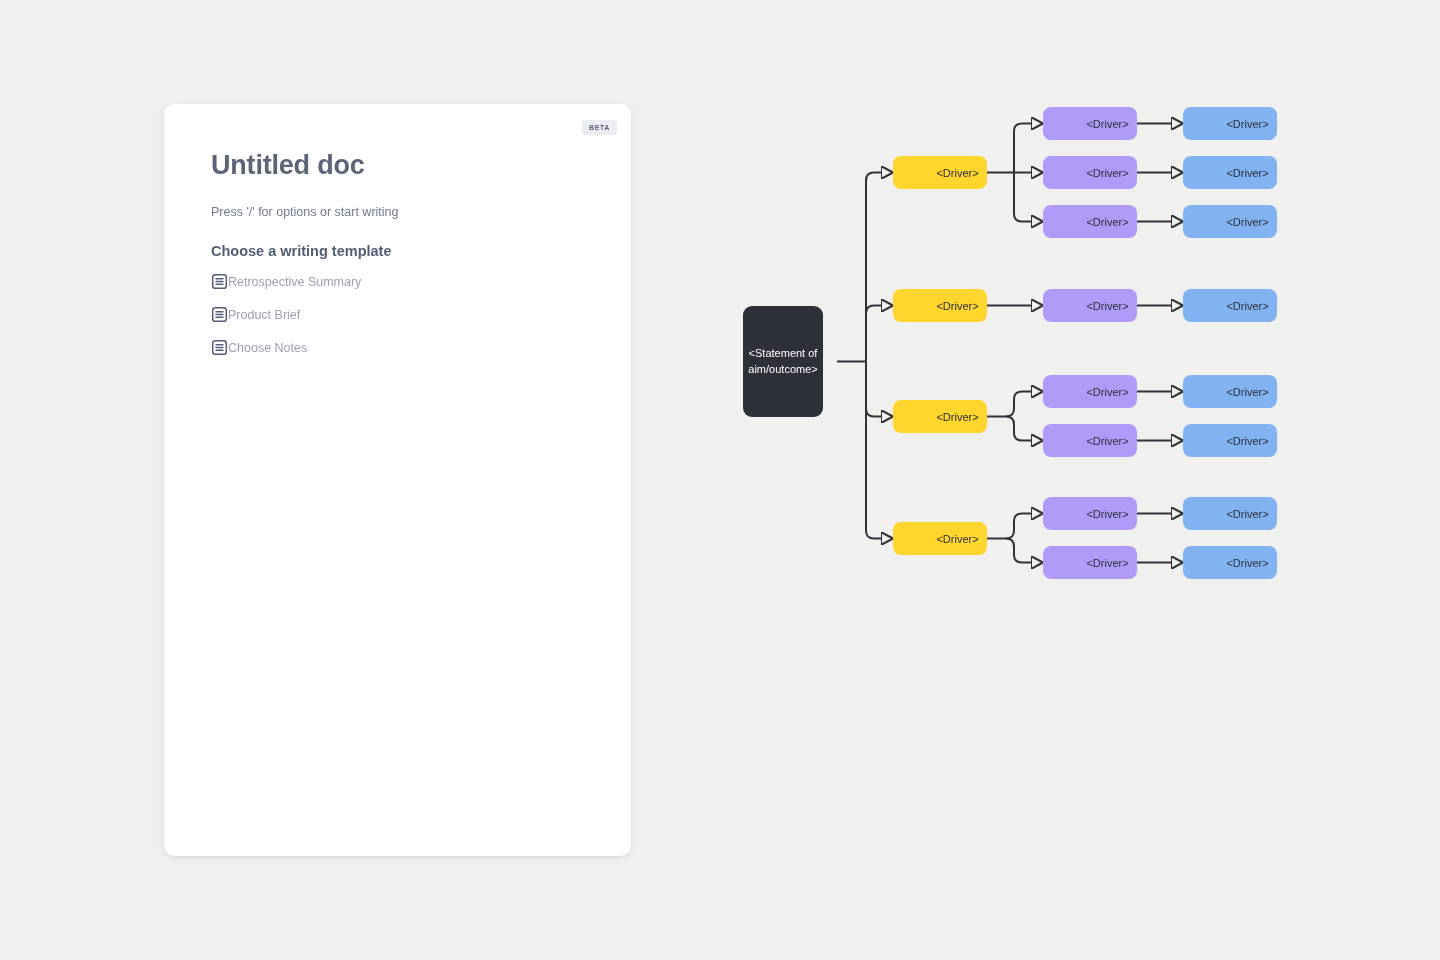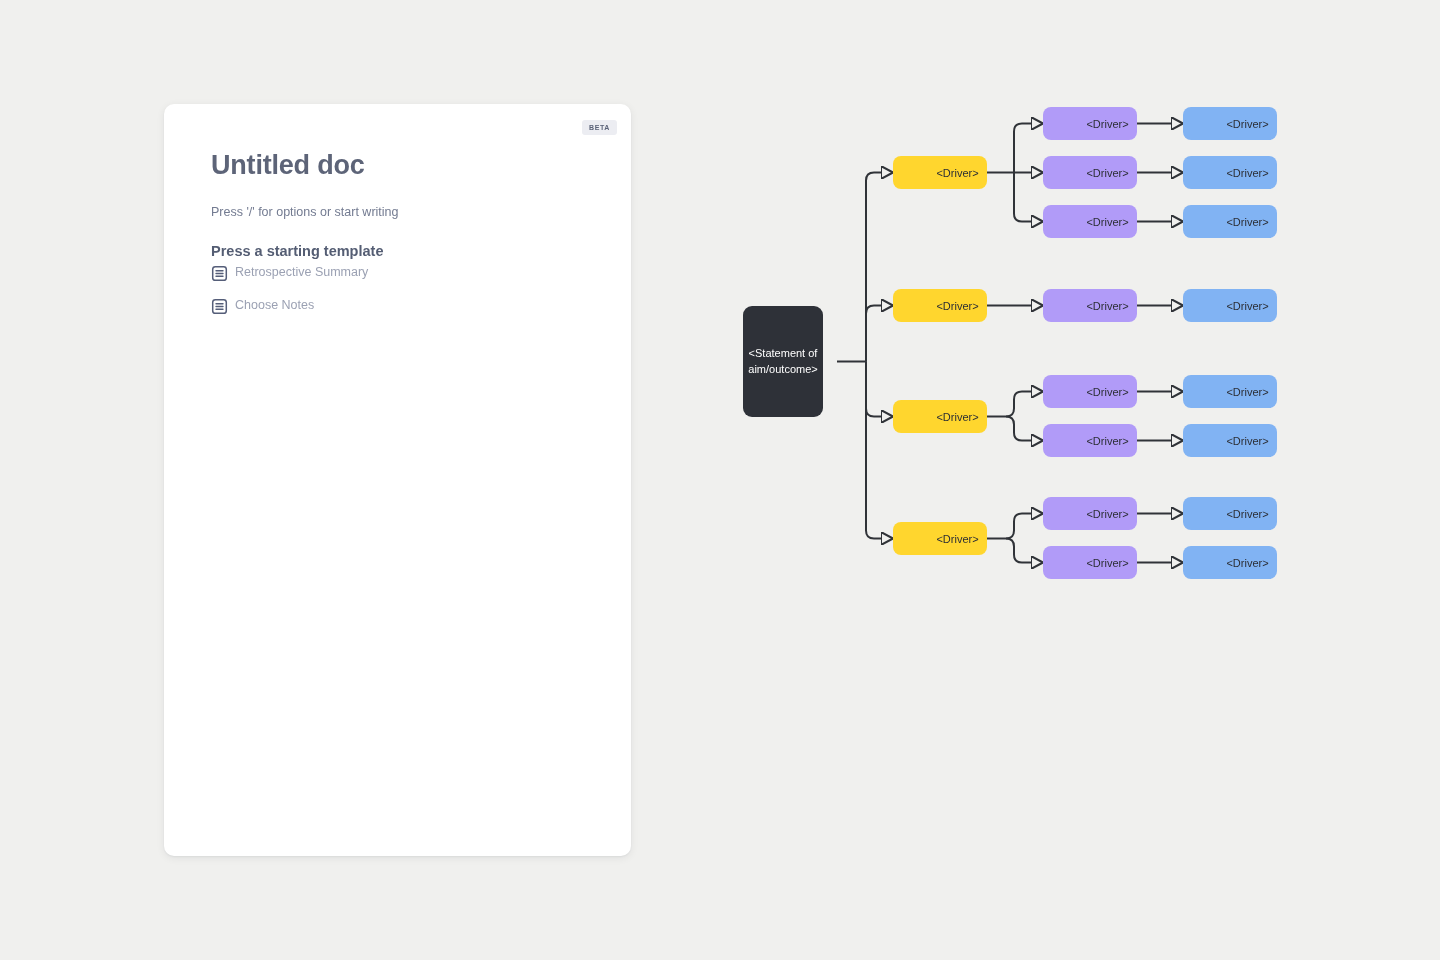--- a/index.html
+++ b/index.html
@@ -60,22 +60,22 @@
     font-weight: 700;
     color: #545d73;
   }
   .tpl-list {
     list-style: none;
     margin: 5px 0 0 47px;
     padding: 0;
   }
   .tpl-item {
     display: flex;
-    align-items: flex-start;
-    gap: 7px;
+    align-items: center;
+    gap: 0;
     height: 33px;
     cursor: pointer;
   }
   .tpl-icon { width: 17px; height: 17px; color: #555e79; display: flex; flex: none; }
   .tpl-icon svg { width: 17px; height: 17px; display: block; }
   .tpl-label {
     font-size: 12.5px;
     color: #9ba1b3;
   }
 
@@ -116,21 +116,21 @@
 </style>
 </head>
 <body>
 
 <div class="stage">
 
   <section class="doc-card">
     <span class="beta">BETA</span>
     <h1 class="doc-title">Untitled doc</h1>
     <p class="doc-placeholder">Press '/' for options or start writing</p>
-    <h2 class="tpl-heading">Press a starting template</h2>
+    <h2 class="tpl-heading">Choose a writing template</h2>
     <ul class="tpl-list">
       <li class="tpl-item">
         <span class="tpl-icon">
           <svg viewBox="0 0 17 17">
               <rect x="1.7" y="1.7" width="13.6" height="13.6" rx="2.6" fill="none" stroke="currentColor" stroke-width="1.5"></rect>
               <line x1="5" y1="5.8" x2="12" y2="5.8" stroke="currentColor" stroke-width="1.4" stroke-linecap="round"></line>
               <line x1="5" y1="8.5" x2="12" y2="8.5" stroke="currentColor" stroke-width="1.4" stroke-linecap="round"></line>
               <line x1="5" y1="11.2" x2="12" y2="11.2" stroke="currentColor" stroke-width="1.4" stroke-linecap="round"></line>
             </svg>
         </span>
@@ -138,20 +138,31 @@
       </li>
       <li class="tpl-item">
         <span class="tpl-icon">
           <svg viewBox="0 0 17 17">
               <rect x="1.7" y="1.7" width="13.6" height="13.6" rx="2.6" fill="none" stroke="currentColor" stroke-width="1.5"></rect>
               <line x1="5" y1="5.8" x2="12" y2="5.8" stroke="currentColor" stroke-width="1.4" stroke-linecap="round"></line>
               <line x1="5" y1="8.5" x2="12" y2="8.5" stroke="currentColor" stroke-width="1.4" stroke-linecap="round"></line>
               <line x1="5" y1="11.2" x2="12" y2="11.2" stroke="currentColor" stroke-width="1.4" stroke-linecap="round"></line>
             </svg>
         </span>
+        <span class="tpl-label">Product Brief</span>
+      </li>
+      <li class="tpl-item">
+        <span class="tpl-icon">
+          <svg viewBox="0 0 17 17">
+              <rect x="1.7" y="1.7" width="13.6" height="13.6" rx="2.6" fill="none" stroke="currentColor" stroke-width="1.5"></rect>
+              <line x1="5" y1="5.8" x2="12" y2="5.8" stroke="currentColor" stroke-width="1.4" stroke-linecap="round"></line>
+              <line x1="5" y1="8.5" x2="12" y2="8.5" stroke="currentColor" stroke-width="1.4" stroke-linecap="round"></line>
+              <line x1="5" y1="11.2" x2="12" y2="11.2" stroke="currentColor" stroke-width="1.4" stroke-linecap="round"></line>
+            </svg>
+        </span>
         <span class="tpl-label">Choose Notes</span>
       </li>
     </ul>
   </section>
 
   <svg class="connectors" viewBox="0 0 1440 960" xmlns="http://www.w3.org/2000/svg">
     <defs>
       <marker id="arrow" viewBox="0 0 12 13" refX="0" refY="6.5" markerWidth="12" markerHeight="13" markerUnits="userSpaceOnUse" orient="auto">
         <path d="M0 0 L12 6.5 L0 13 Z" fill="#303338" stroke="none"></path>
       </marker>

